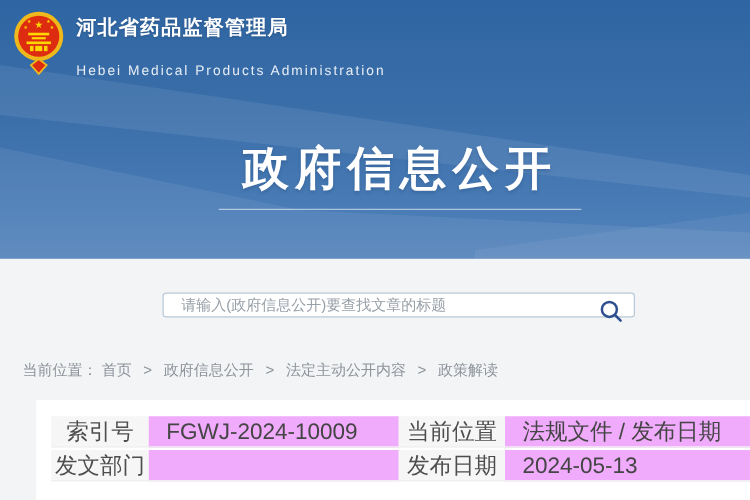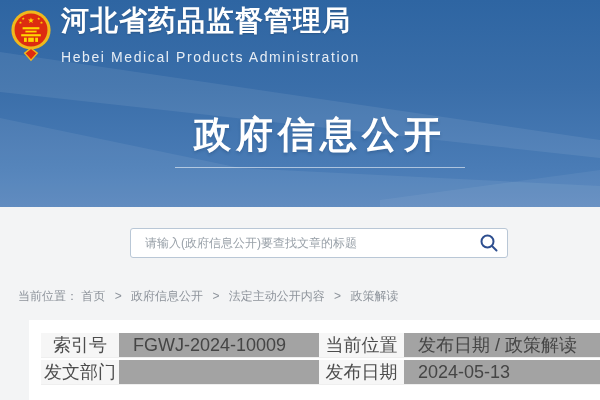--- a/index.html
+++ b/index.html
@@ -20,48 +20,48 @@
   body{font-family:"Liberation Sans","DejaVu Sans",sans-serif;}
   .screen{position:relative;width:600px;height:400px;overflow:hidden;background:var(--page-bg);}
 
   
   .hero{position:absolute;left:0;top:0;width:600px;height:207px;
     background:linear-gradient(180deg,var(--header-blue-top) 0%,var(--header-blue-mid) 42%,#4a7cb6 82%,var(--header-blue-bottom) 100%);}
   .hero-waves{position:absolute;left:0;top:0;width:600px;height:207px;display:block;}
   .brand{position:absolute;left:10px;top:8px;display:flex;align-items:center;cursor:pointer;}
   .emblem{width:42px;height:56px;display:block;}
   .brand-text{margin-left:9px;color:#fff;}
-  .brand-zh{font-size:28px;font-weight:700;letter-spacing:1px;line-height:26px;text-shadow:0 1px 2px rgba(0,0,0,0.18);}
-  .brand-en{font-size:14px;letter-spacing:1.6px;margin-top:15px;color:rgba(255,255,255,0.88);}
+  .brand-zh{font-size:16px;font-weight:700;letter-spacing:1px;line-height:26px;text-shadow:0 1px 2px rgba(0,0,0,0.18);}
+  .brand-en{font-size:11px;letter-spacing:1.6px;margin-top:15px;color:rgba(255,255,255,0.88);}
   .banner-title{position:absolute;left:320px;top:110px;transform:translateX(-50%);
     color:#fff;font-size:37px;font-weight:700;letter-spacing:5px;white-space:nowrap;
     text-shadow:0 2px 3px rgba(20,50,90,0.25);}
   .banner-underline{position:absolute;left:175px;top:167px;width:290px;height:1px;
     background:rgba(255,255,255,0.55);}
 
   
-  .search-wrap{position:absolute;left:130px;top:228px;width:378px;height:30px;}
+  .search-wrap{position:absolute;left:130px;top:234px;width:378px;height:20px;}
   .search-input{width:100%;height:100%;border:1px solid var(--search-border);border-radius:3px;
     background:#fff;padding:0 44px 0 14px;font-size:12px;color:#333;outline:none;
     font-family:"Liberation Sans","DejaVu Sans",sans-serif;}
   .search-input::placeholder{color:#98a0a8;}
   .search-btn{position:absolute;right:6px;top:3px;width:26px;height:24px;border:none;background:transparent;cursor:pointer;padding:0;}
   .search-btn svg{display:block;margin:0 auto;}
 
   
   .breadcrumb{position:absolute;left:18px;top:288px;font-size:12px;color:var(--breadcrumb-text);white-space:nowrap;}
   .breadcrumb a{color:var(--breadcrumb-text);text-decoration:none;cursor:pointer;}
   .breadcrumb .sep{margin:0 6px;color:var(--breadcrumb-text);}
 
   
   .doc-card{position:absolute;left:29px;top:320px;width:585px;height:90px;background:#fff;padding:11px 0 0 12px;}
   .doc-table{border-collapse:separate;border-spacing:0 2px;width:560px;table-layout:fixed;}
   .doc-table td{height:24px;font-size:18px;vertical-align:middle;border-bottom:1px solid #efefef;color:var(--table-text);}
   .doc-table td.lbl{background:var(--table-label-bg);text-align:center;color:#4d4d4d;}
-  .doc-table td.val{background:#a3a3a3;padding-left:14px;text-align:left;}
+  .doc-table td.val{background:#f0abfc;padding-left:14px;text-align:left;}
 </style>
 </head>
 <body>
 
 <div class="screen">
 
   <div class="hero">
     <svg class="hero-waves" viewBox="0 0 600 207" preserveAspectRatio="none">
       <polygon points="0,52 600,140 600,158 0,92" fill="#ffffff" opacity="0.08"></polygon>
       <polygon points="0,118 240,168 600,186 600,207 0,207" fill="#ffffff" opacity="0.07"></polygon>
@@ -122,21 +122,21 @@
           <col style="width:78px">
           <col style="width:200px">
           <col style="width:85px">
           <col>
         </colgroup>
       <tbody>
           <tr>
         <td class="lbl">索引号</td>
         <td class="val">FGWJ-2024-10009</td>
         <td class="lbl">当前位置</td>
-        <td class="val">发布日期 / 政策解读</td>
+        <td class="val">法规文件 / 发布日期</td>
       </tr>
       <tr>
         <td class="lbl">发文部门</td>
         <td class="val"></td>
         <td class="lbl">发布日期</td>
         <td class="val">2024-05-13</td>
       </tr>
     </tbody>
       </table>
   </div>

